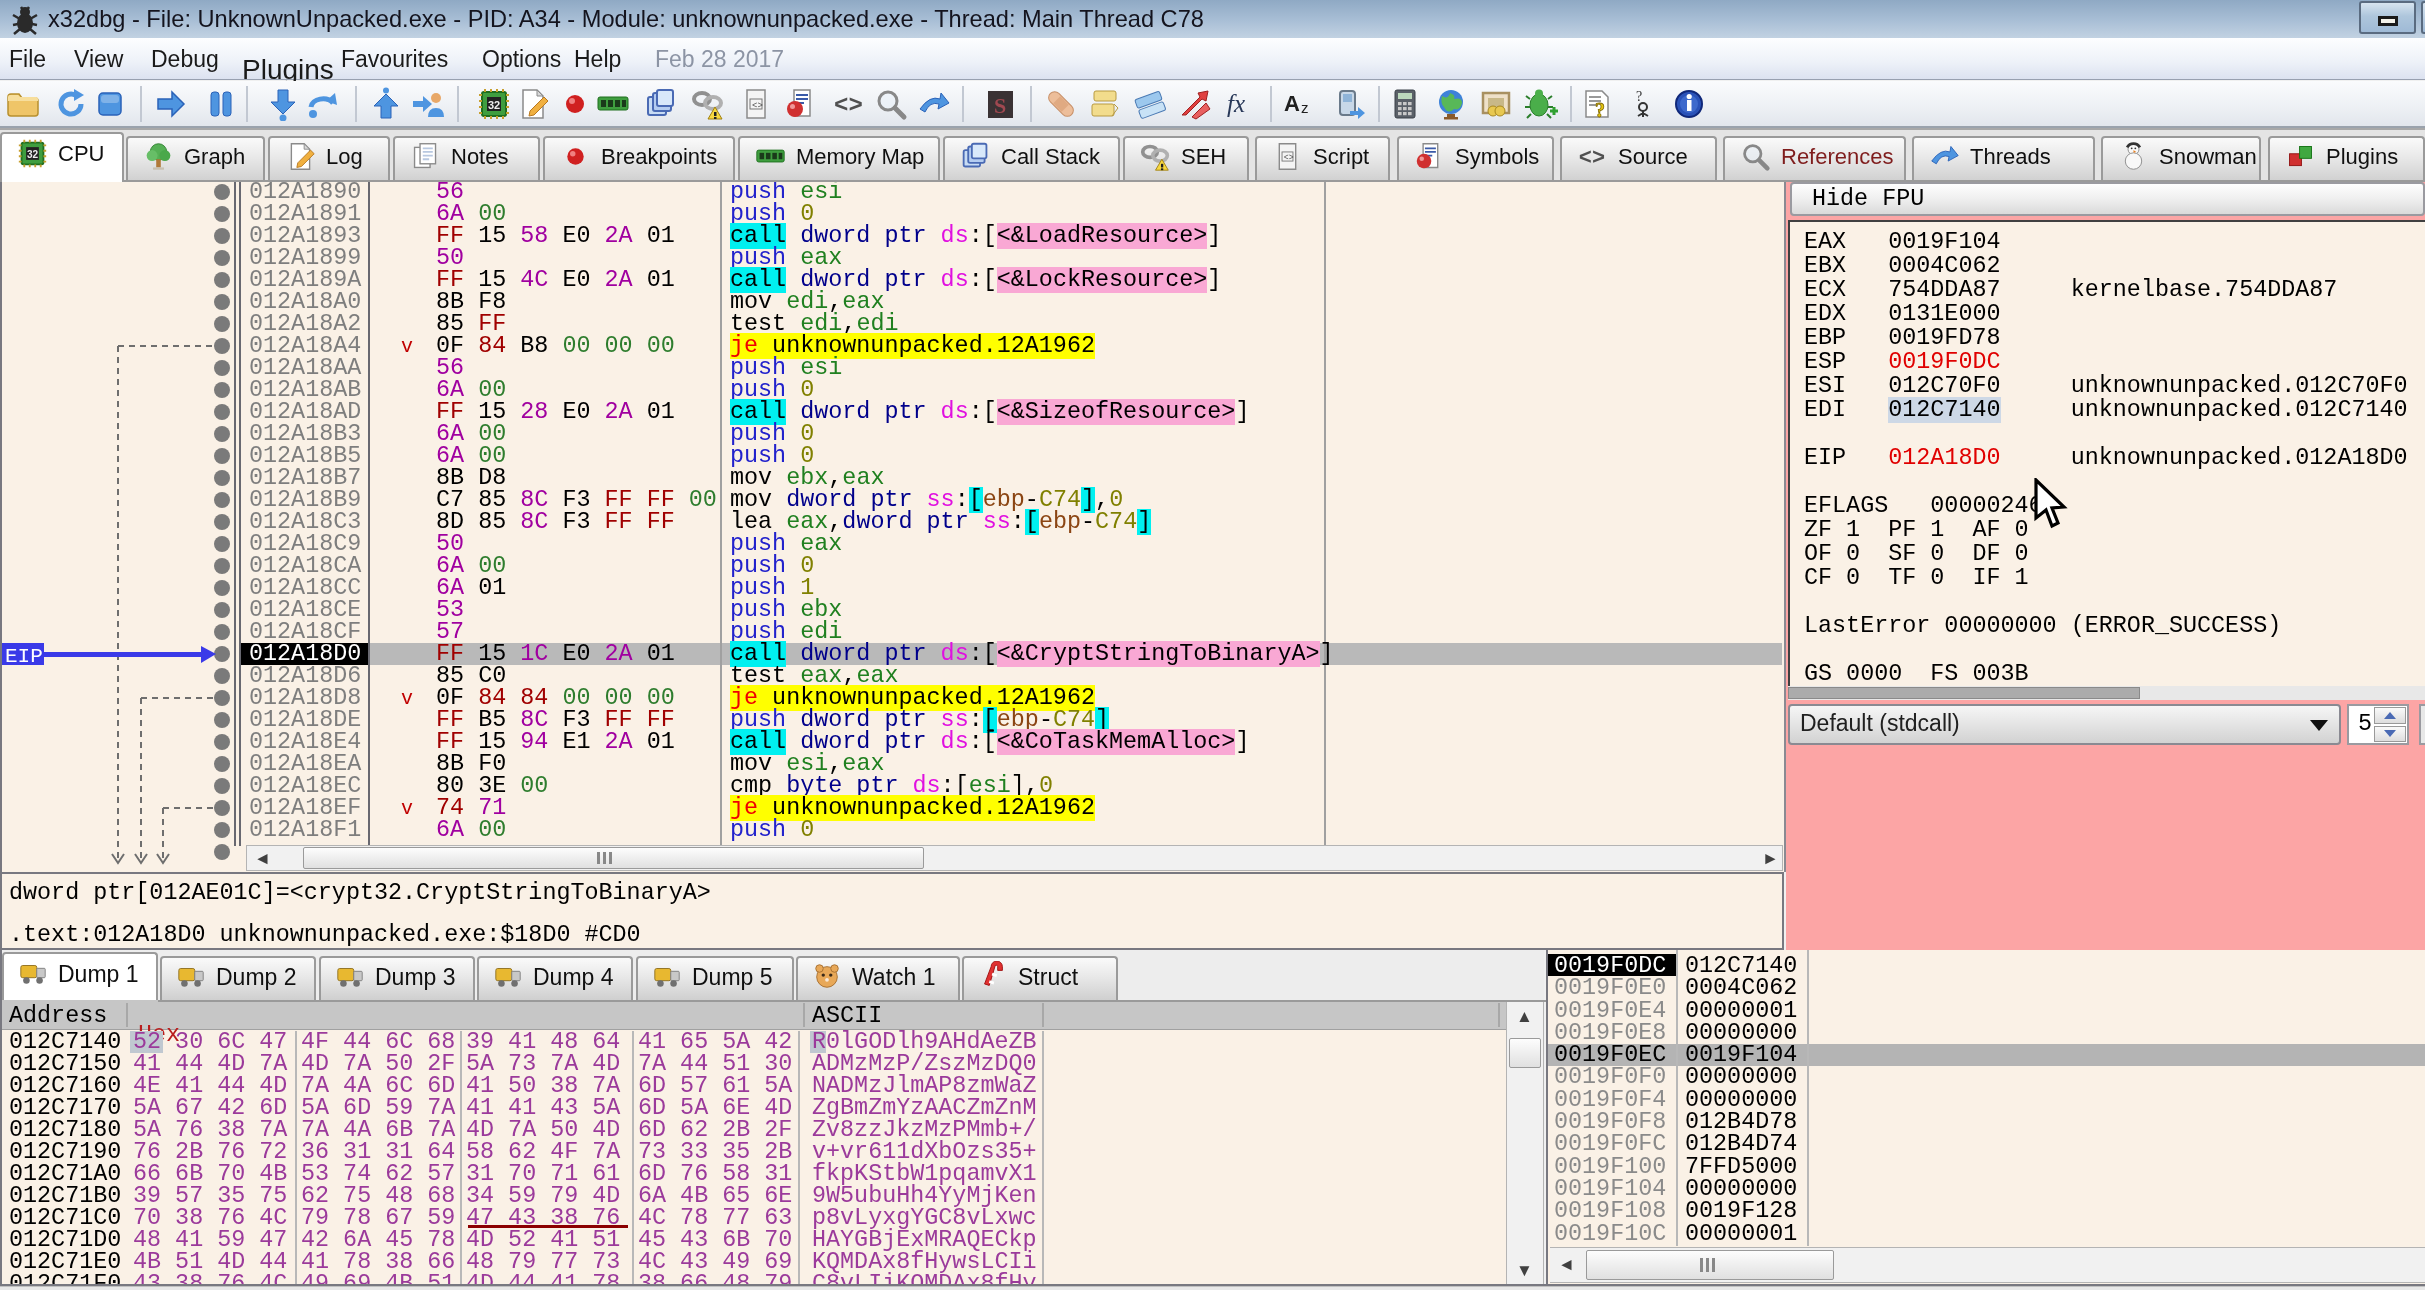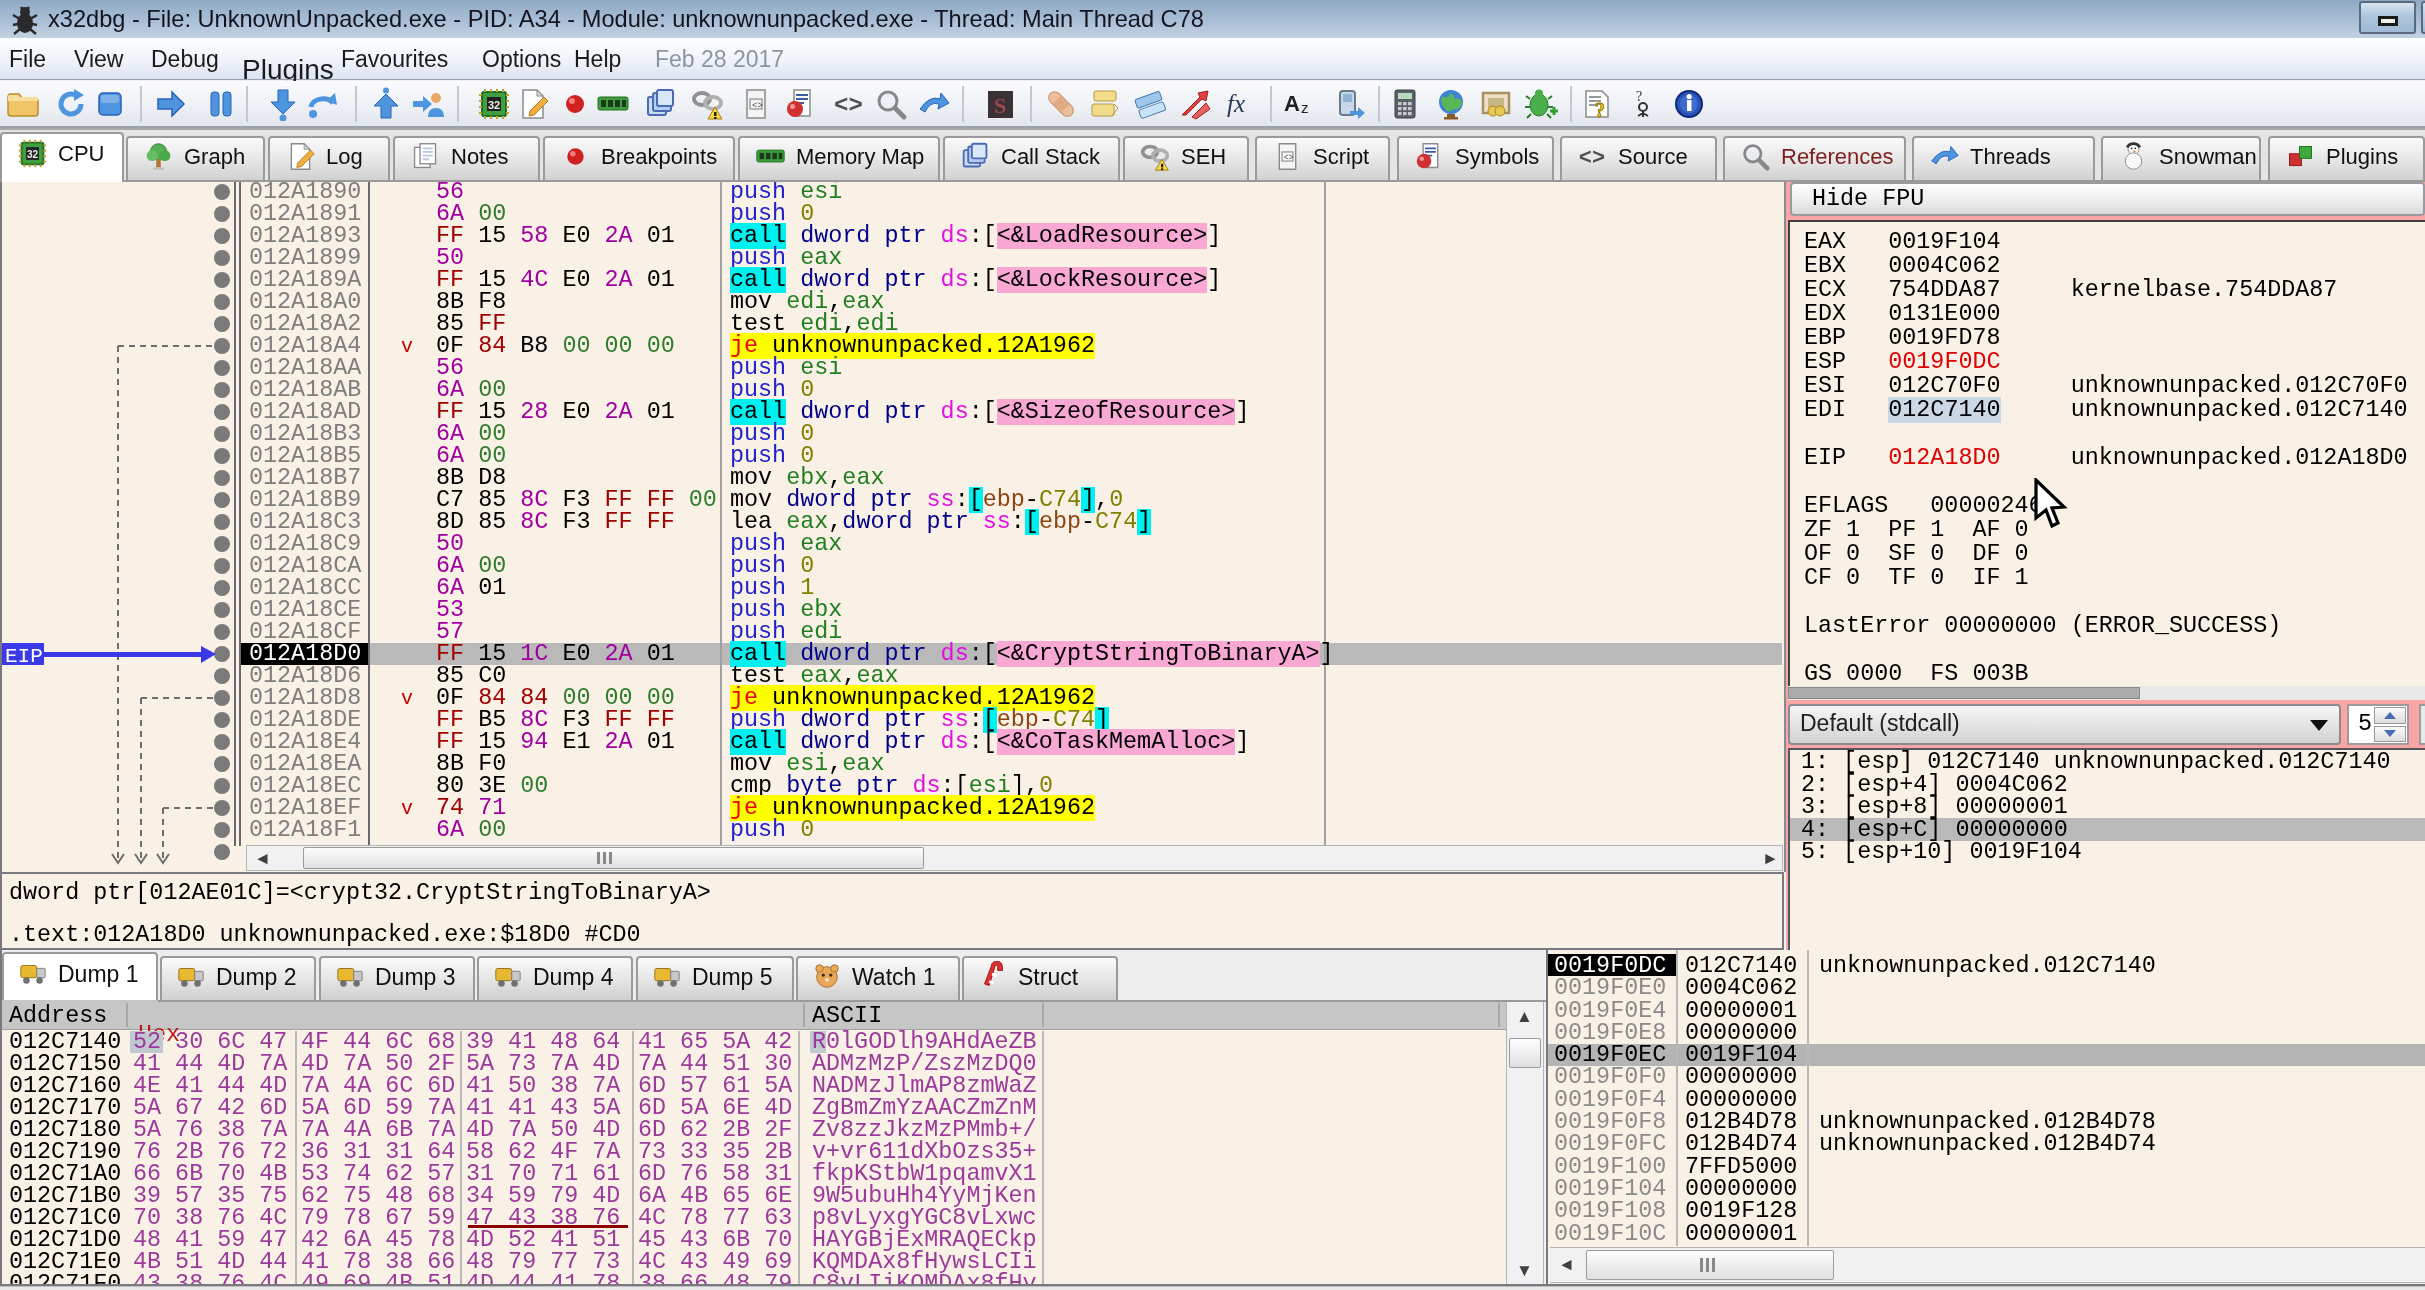--- a/index.html
+++ b/index.html
@@ -518,28 +518,20 @@
 <div class="abs" style="left:2px;top:524px;width:553px;height:41px;background:linear-gradient(#F6F6F6,#E4E4E4 50%,#D2D2D2);border:2px solid #8A8A92;border-radius:4px;"></div>
 <span class="abs" style="left:14px;top:530px;font-size:23px;color:#202020;">Default (stdcall)</span>
 <div class="abs" style="left:524px;top:540px;width:0;height:0;border-left:9px solid transparent;border-right:9px solid transparent;border-top:11px solid #101010;"></div>
 <div class="abs" style="left:561px;top:524px;width:62px;height:41px;background:#FFF;border:2px solid #9A9AA0;"></div>
 <span class="abs mono" style="left:572px;top:531px;color:#000;">5</span>
 <div class="abs" style="left:588px;top:527px;width:32px;height:17px;background:linear-gradient(#FAFAFA,#DDD);border:1px solid #999;"></div>
 <div class="abs" style="left:588px;top:546px;width:32px;height:16px;background:linear-gradient(#FAFAFA,#DDD);border:1px solid #999;"></div>
 <div class="abs" style="left:598px;top:532px;width:0;height:0;border-left:6px solid transparent;border-right:6px solid transparent;border-bottom:7px solid #4A6AB4;"></div>
 <div class="abs" style="left:598px;top:550px;width:0;height:0;border-left:6px solid transparent;border-right:6px solid transparent;border-top:7px solid #4A6AB4;"></div>
 <div class="abs" style="left:633px;top:524px;width:6px;height:41px;background:#E8E8E8;border:2px solid #9A9AA0;border-right:none;"></div>
-<div class="abs" style="left:2px;top:568px;width:637px;height:380px;background:#FAF1E6;border-top:2px solid #55555D;border-left:2px solid #55555D;overflow:hidden;">
-<div class="abs" style="left:0;top:68px;width:637px;height:23px;background:#B9B9B9;"></div>
-<div class="abs mono" style="left:11px;top:1px;line-height:22.6px;color:#000;">1: [esp] 012C7140 unknownunpacked.012C7140
-2: [esp+4] 0004C062
-3: [esp+8] 00000001
-4: [esp+C] 00000000
-5: [esp+10] 0019F104</div>
-</div>
 <svg class="abs" style="left:244px;top:298px;z-index:9" width="40" height="56" viewBox="0 0 20 28">
       <path d="M3 1 L3 20 L8 16 L11 24 L14 22.5 L11 15 L17 14.5 z" fill="#FFF" stroke="#000" stroke-width="1.6"></path>
     </svg>
 </div>
 <div class="abs" style="left:0;top:872px;width:1784px;height:78px;background:#FAF1E6;border:2px solid #787880;">
 <span class="abs mono" style="left:7px;top:6px;color:#000;">dword ptr[012AE01C]=&lt;crypt32.CryptStringToBinaryA&gt;</span>
 <span class="abs mono" style="left:7px;top:48px;color:#000;">.text:012A18D0 unknownunpacked.exe:$18D0 #CD0</span>
 </div>
 <div class="abs" style="left:0;top:950px;width:1544px;height:340px;background:#EDEDED;border-left:2px solid #787880;">
 <div class="abs" style="left:0px;top:2px;width:156px;height:48px;background:#FFF;border:2px solid #9A9A9A;border-bottom:none;border-radius:4px 4px 0 0;z-index:3;"></div>
@@ -717,33 +709,20 @@
 00000000
 0019F104
 00000000
 00000000
 012B4D78
 012B4D74
 7FFD5000
 00000000
 0019F128
 00000001</div>
-<div class="abs mono" style="left:271px;top:5px;line-height:22.3px;color:#000;">unknownunpacked.012C7140
- 
- 
- 
- 
- 
- 
-unknownunpacked.012B4D78
-unknownunpacked.012B4D74
- 
- 
- 
- </div>
 <div class="abs" style="left:128px;top:0;width:2px;height:296px;background:#B8B8B8;"></div>
 <div class="abs" style="left:259px;top:0;width:2px;height:296px;background:#B8B8B8;"></div>
 <div class="abs mono" style="left:6px;top:288px;color:#8A8A8A;">........ ........</div>
 <div class="abs sbtrack" style="left:2px;top:297px;width:877px;height:36px;border-left:none;"></div>
 <div class="abs arr" style="left:10px;top:306px;">◄</div>
 <div class="abs sbthumb" style="left:38px;top:300px;width:248px;height:30px;"></div>
 <div class="abs" style="left:152px;top:308px;width:3px;height:14px;background:#888;box-shadow:6px 0 #888,12px 0 #888;"></div>
 <div class="abs" style="left:0;top:334px;width:879px;height:2px;background:#787880;"></div>
 </div>
 <div class="abs" style="left:0;top:1286px;width:2425px;height:4px;background:#E8E8E8;border-top:1px solid #C0C0C0;"></div>

